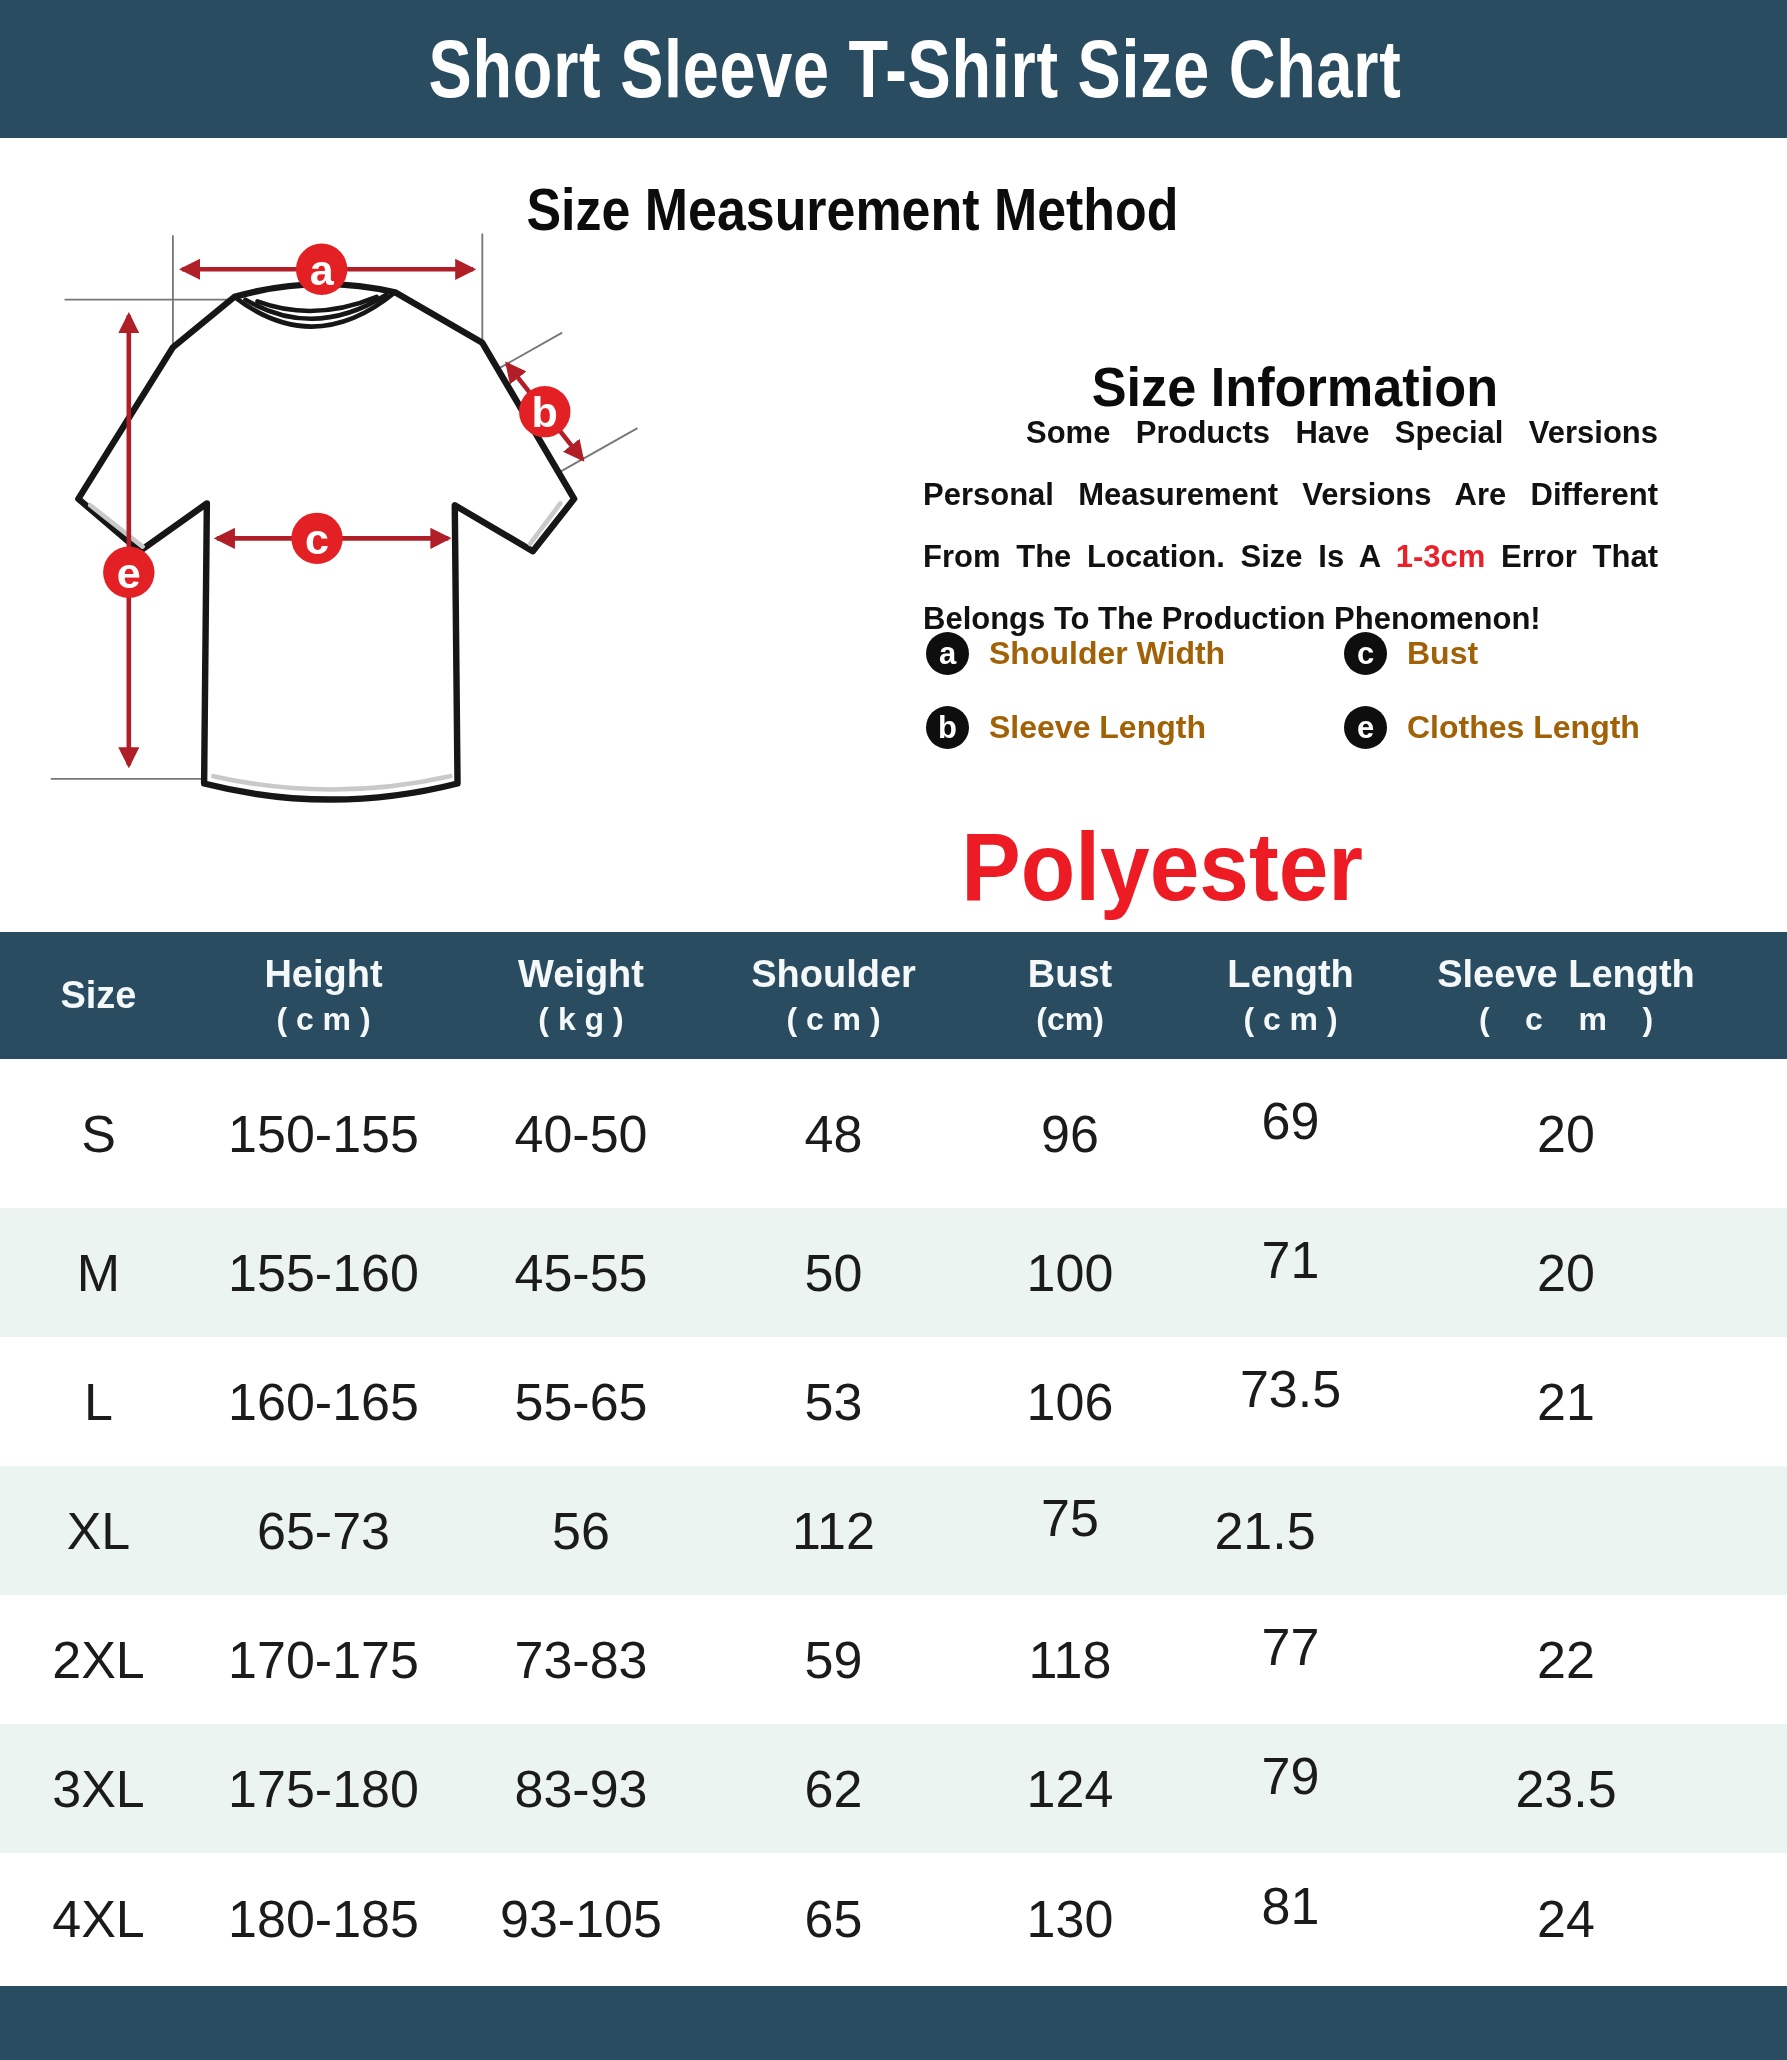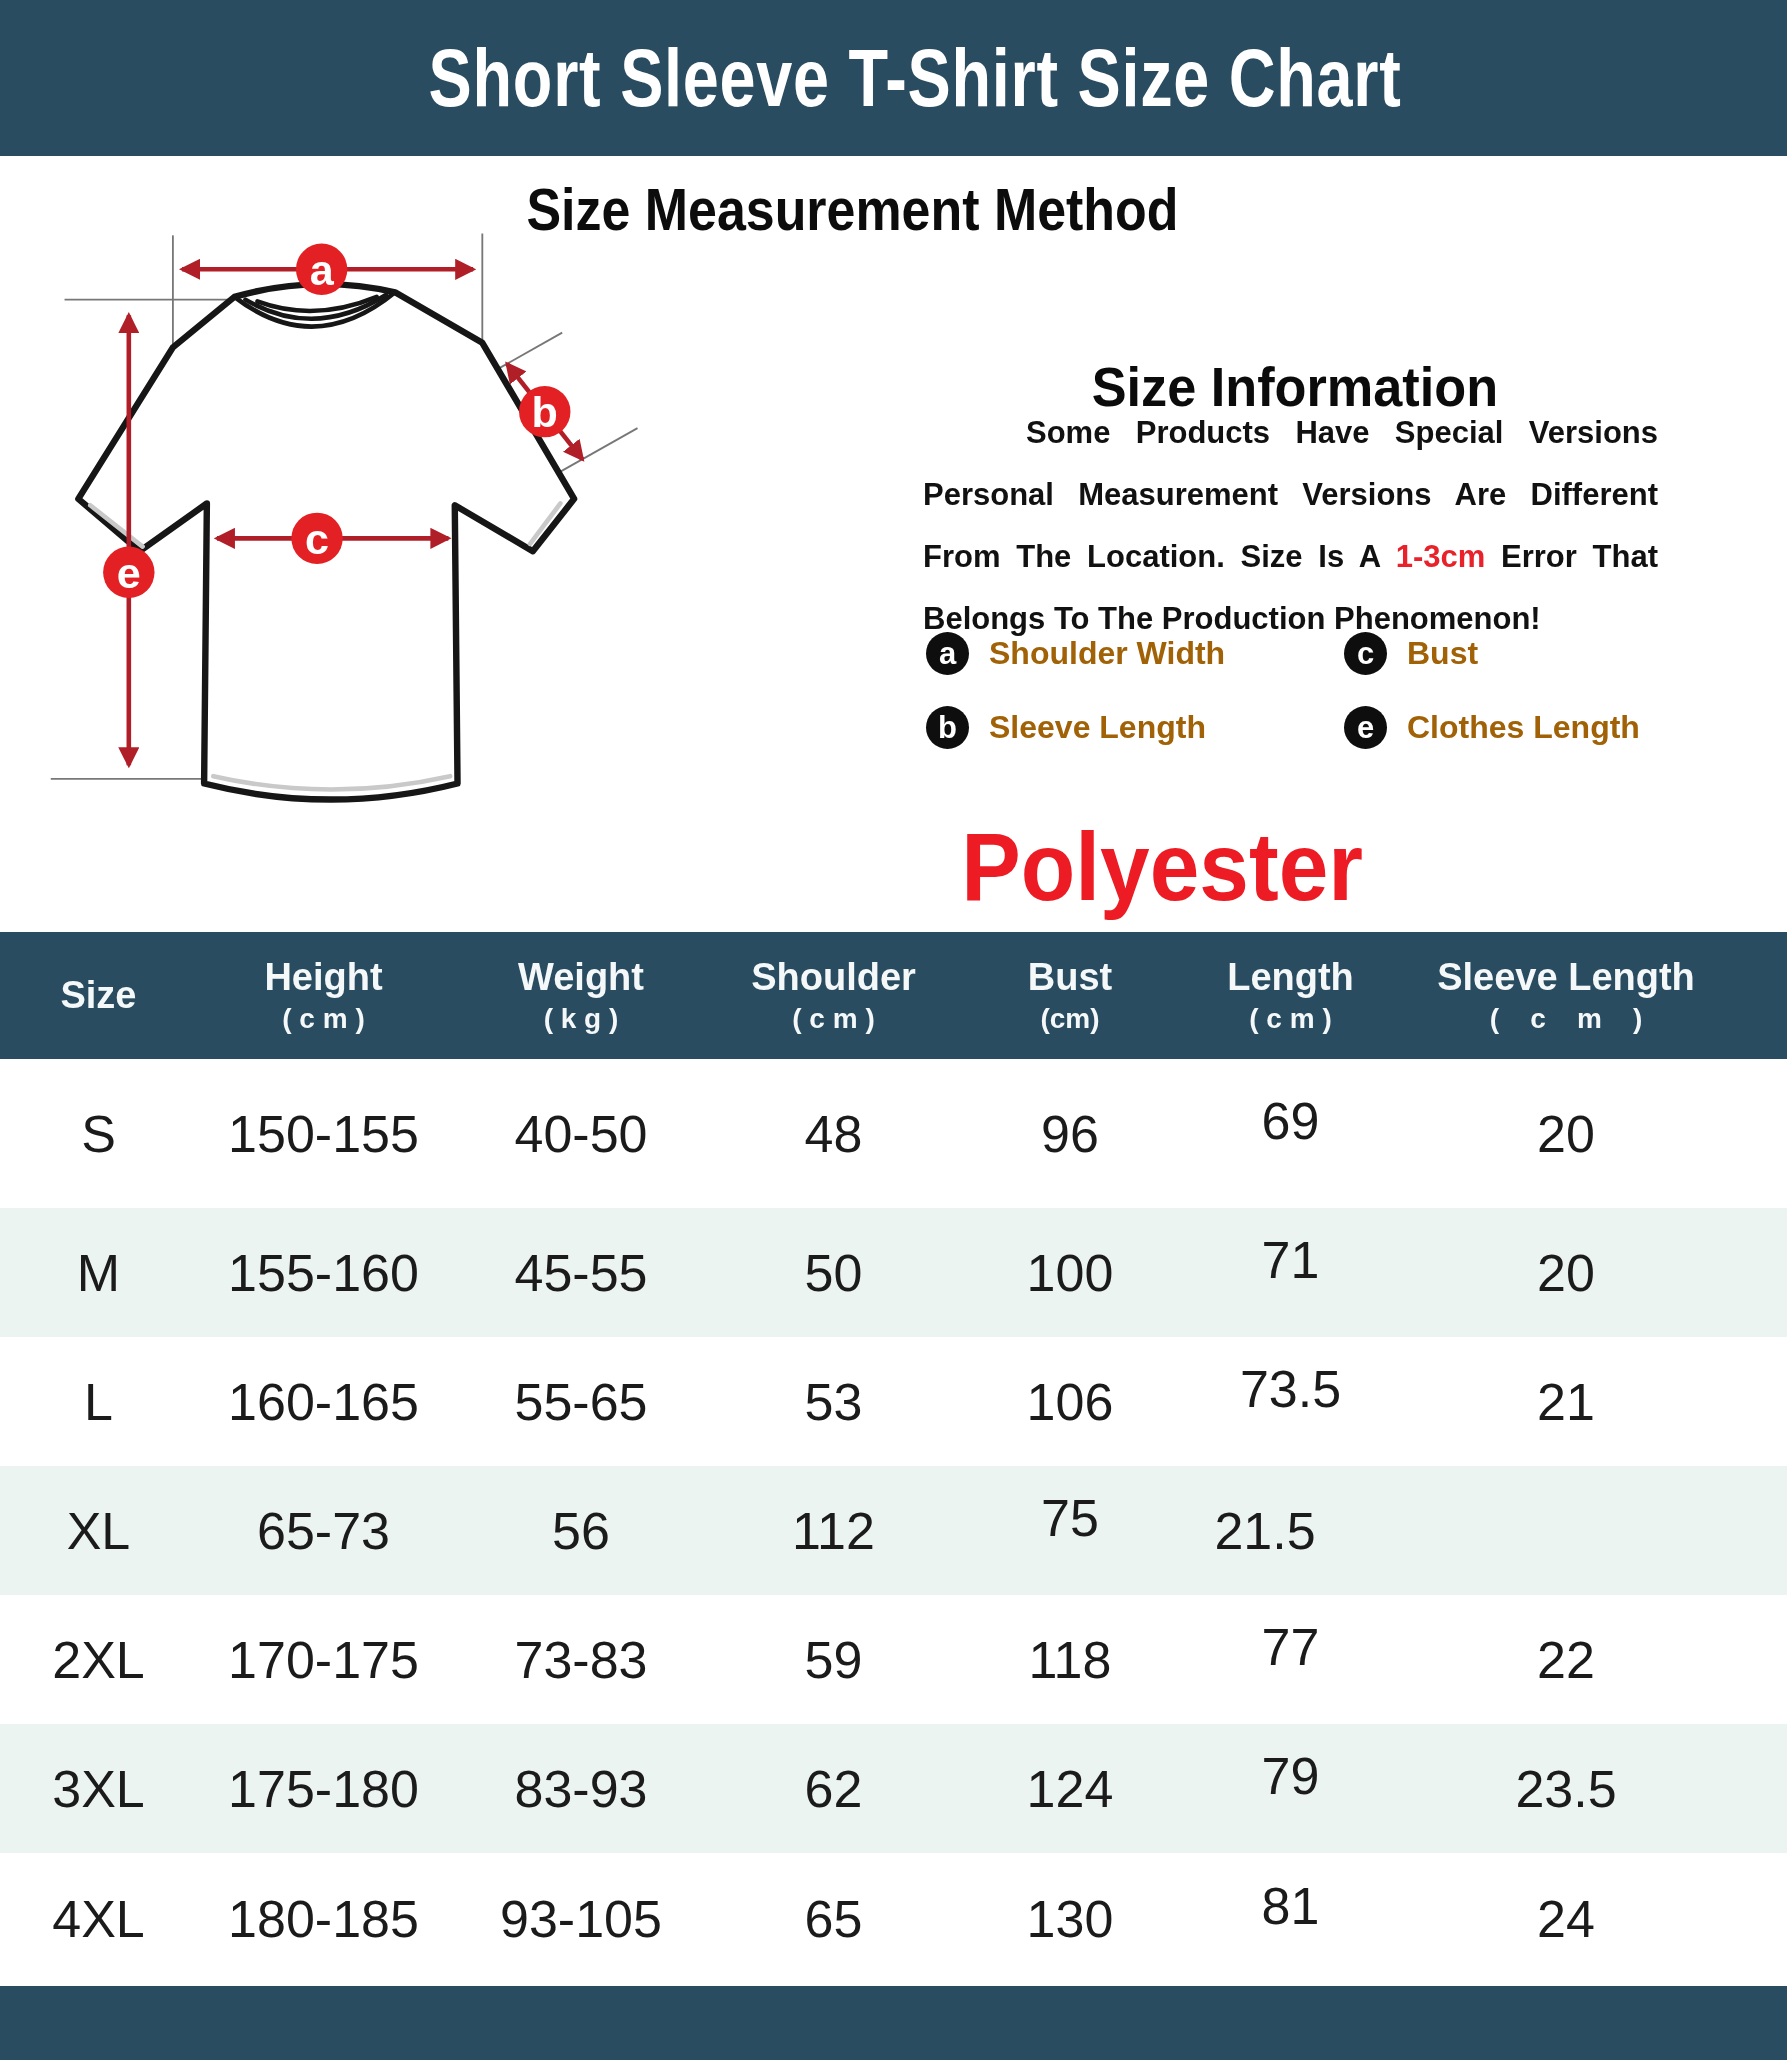--- a/index.html
+++ b/index.html
@@ -4,21 +4,21 @@
 <style>
   :root{
     --band:#2a4c61; --rowalt:#ecf4f1; --badge:#e32024; --arrow:#b01f27;
     --hl:#e8212b; --matred:#ed1c24;
   }
   *{margin:0;padding:0;box-sizing:border-box;}
   body{background:#9a9a9a;font-family:"Liberation Sans","DejaVu Sans",sans-serif;}
   .page{position:relative;width:1787px;height:2061px;background:#ffffff;overflow:hidden;margin:0 auto;}
 
   
-  .top-band{position:absolute;left:0;top:0;width:100%;height:156px;background:var(--band);
+  .top-band{position:absolute;left:0;top:0;width:100%;height:138px;background:var(--band);
     display:flex;align-items:center;justify-content:center;padding-left:43px;}
   .top-band h1{color:#fff;font-size:81px;font-weight:700;letter-spacing:0.9px;white-space:nowrap;}
   .cond80{display:inline-block;transform:scaleX(.80);transform-origin:center;}
   .cond88{display:inline-block;transform:scaleX(.88);transform-origin:center;}
   .cond95{display:inline-block;transform:scaleX(.95);transform-origin:center;}
 
   
   .measure-heading{position:absolute;left:0;top:176px;width:100%;text-align:center;
     transform:translateX(-41px);font-size:59px;font-weight:700;color:#0c0c0c;white-space:nowrap;}
 
@@ -55,21 +55,21 @@
   .material{position:absolute;left:946px;top:812px;width:771px;text-align:left;
     font-size:96px;font-weight:700;color:var(--matred);white-space:nowrap;}
   .material span{display:inline-block;transform:scaleX(.93);}
 
   
   .size-table{position:absolute;left:0;top:932px;width:100%;}
   .t-head,.t-row{display:grid;grid-template-columns:197px 253px 262px 243px 230px 211px 1fr;}
   .t-head{height:127px;background:var(--band);text-align:right;}
   .hcell{display:flex;flex-direction:column;align-items:center;justify-content:center;gap:4.6px;color:#f4f8f9;}
   .hlabel{font-size:38px;font-weight:700;white-space:pre;}
-  .hunit{font-size:28px;font-weight:700;white-space:pre;}
+  .hunit{font-size:32px;font-weight:700;white-space:pre;}
   .t-row{height:129px;background:#ffffff;}
   .t-row:first-child{height:149px;}
   .t-row:last-child{height:131px;}
   .t-row.alt{background:var(--rowalt);}
   .t-cell{display:flex;align-items:center;justify-content:center;font-size:52px;font-weight:400;color:#1b1b1b;}
   .c6{padding-right:51px;}
   .raised{position:relative;top:-13px;}
 
   .bottom-band{position:absolute;left:0;top:1986px;width:100%;height:74px;background:var(--band);}
 </style>

